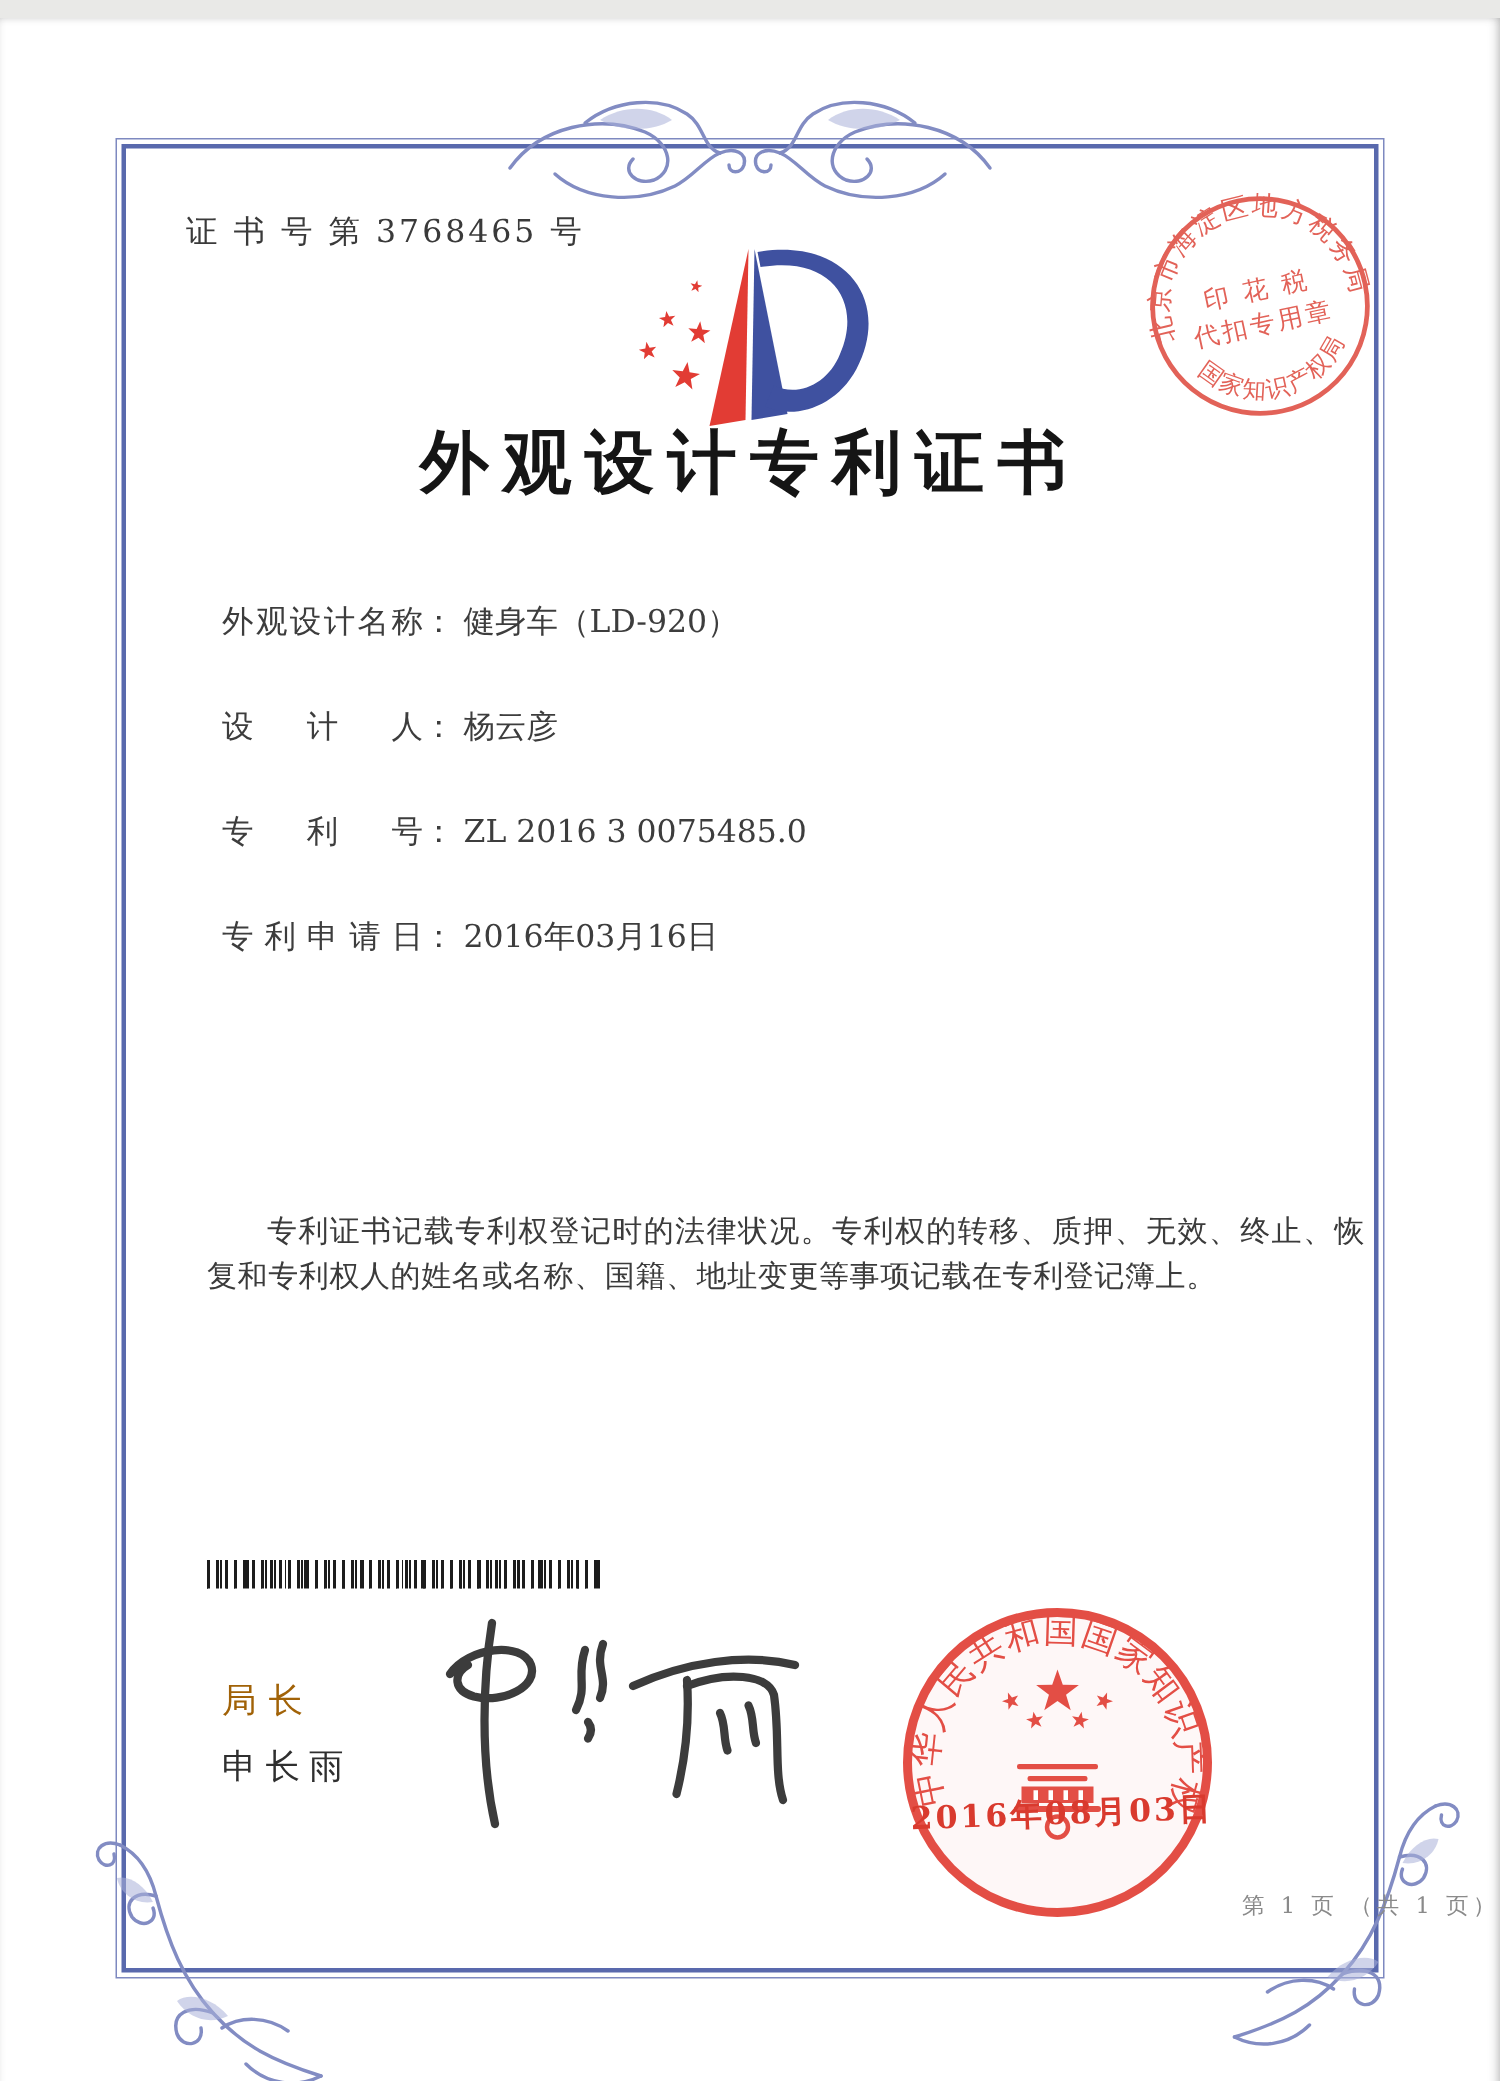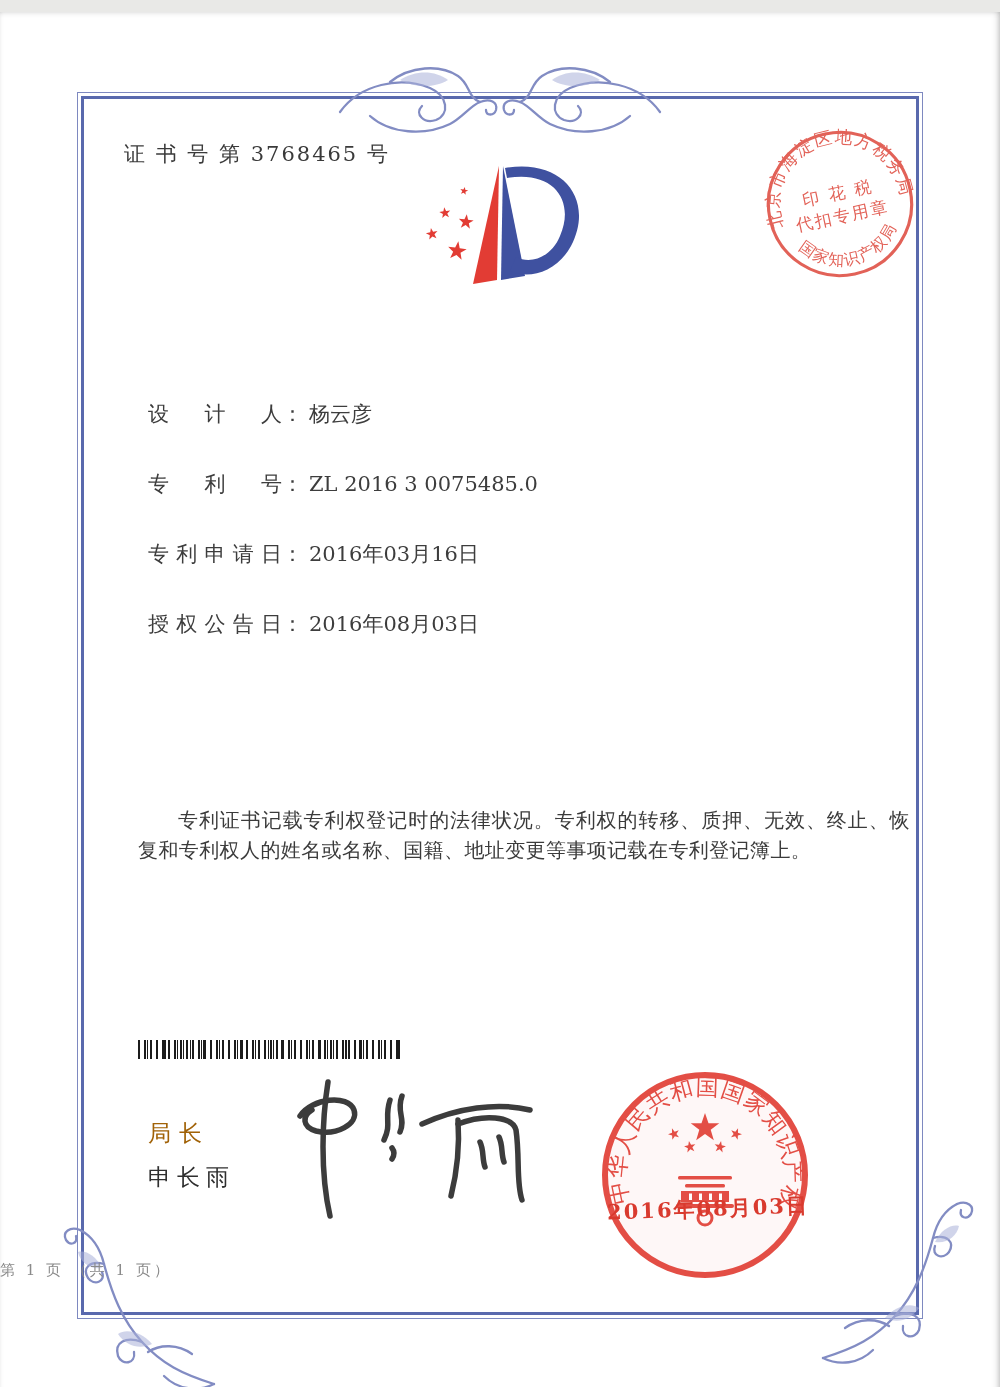--- a/index.html
+++ b/index.html
@@ -33,21 +33,21 @@
   }
   
   .sig-title{position:absolute; left:148px; top:1106px; font-size:23px; letter-spacing:8px; color:#a16207; font-family:"DejaVu Sans", sans-serif;}
   .sig-name{position:absolute; left:148px; top:1150px; font-size:23px; letter-spacing:6px; color:#2f2f2f; font-family:Liberation Mono, monospace;}
   .sig-svg{position:absolute; left:262px; top:1060px;}
   
   .stamp-svg{position:absolute; left:740px; top:92px; transform:rotate(-12deg); opacity:.92;}
   .seal-svg{position:absolute; left:588px; top:1046px; opacity:.95;}
   .seal-date{position:absolute; left:592px; top:1183px; width:232px; text-align:center; font-size:21px; font-weight:bold; color:#d93a2e; letter-spacing:2px; transform:rotate(-2deg);}
   
-  .footer{position:absolute; left:0; right:0; top:1249px; text-align:left; font-size:15px; letter-spacing:3px; color:#8a8a8a;}
+  .footer{position:absolute; left:0; right:0; top:1249px; text-align:right; font-size:15px; letter-spacing:3px; color:#8a8a8a;}
   
   .ornament-top{position:absolute; left:330px; top:42px;}
   .corner-br{position:absolute; left:815px; top:1186px;}
   .corner-bl{position:absolute; left:52px; top:1212px; transform:scaleX(-1);}
   .orn path{stroke:#828cc3; stroke-width:2.3; fill:none; stroke-linecap:round;}
   .orn .fillleaf{fill:#a9b1d8; stroke:none; opacity:.55;}
 </style>
 </head>
 <body>
 
@@ -123,33 +123,34 @@
     <text font-size="16.5" fill="#e0554a" letter-spacing="1.5" font-family="DejaVu Serif, serif">
       <textPath href="#taxArcTop">北京市海淀区地方税务局</textPath>
     </text>
     <text font-size="15" fill="#e0554a" letter-spacing="1" font-family="DejaVu Serif, serif">
       <textPath href="#taxArcBottom">国家知识产权局</textPath>
     </text>
     <text x="95" y="90" text-anchor="middle" font-size="16" fill="#e0554a" letter-spacing="2" font-family="DejaVu Serif, serif">印 花 税</text>
     <text x="95" y="112" text-anchor="middle" font-size="16" fill="#e0554a" letter-spacing="2" font-family="DejaVu Serif, serif">代扣专用章</text>
   </svg>
 
+  <div class="title">外观设计专利证书</div>
 
   <div class="fields">
     <div class="field-line">
+      <span class="flabel">外观设计名称</span><span class="colon">：</span><span class="fvalue">健身车（LD-920）</span>
+    </div>
+    <div class="field-line">
       <span class="flabel">设计人</span><span class="colon">：</span><span class="fvalue">杨云彦</span>
     </div>
     <div class="field-line">
       <span class="flabel">专利号</span><span class="colon">：</span><span class="fvalue">ZL 2016 3 0075485.0</span>
     </div>
     <div class="field-line">
       <span class="flabel">专利申请日</span><span class="colon">：</span><span class="fvalue">2016年03月16日</span>
-    </div>
-    <div class="field-line">
-      <span class="flabel">授权公告日</span><span class="colon">：</span><span class="fvalue">2016年08月03日</span>
     </div>
   </div>
 
   <div class="body-text">
     <p>专利证书记载专利权登记时的法律状况。专利权的转移、质押、无效、终止、恢复和专利权人的姓名或名称、国籍、地址变更等事项记载在专利登记簿上。</p>
   </div>
 
   <div class="barcode"></div>
 
   <div class="sig-title">局长</div>

